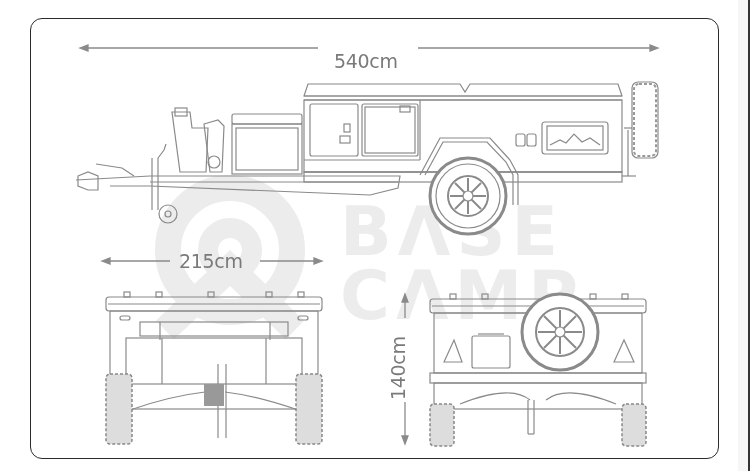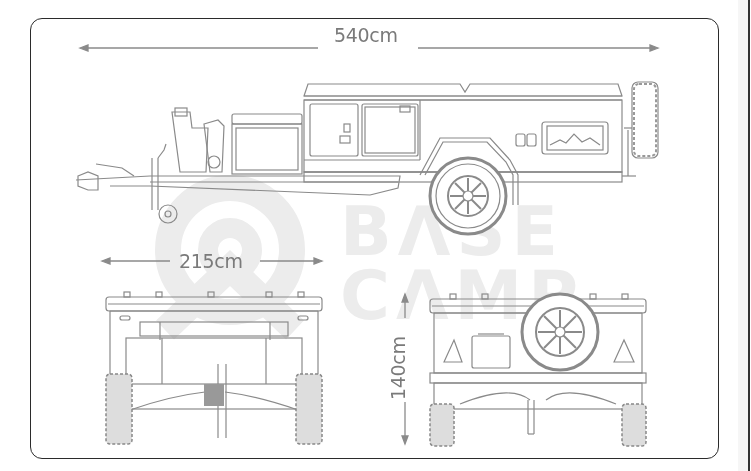--- a/index.html
+++ b/index.html
@@ -2,21 +2,21 @@
 <html><head>
 <meta charset="utf-8">
 <style>
   html, body { margin: 0; padding: 0; background: #ffffff; }
   body { width: 751px; height: 471px; position: relative; overflow: hidden; font-family: "DejaVu Sans", sans-serif; }
   .frame { position: absolute; left: 30px; top: 18px; width: 689px; height: 441px; border: 1.5px solid #2b2b2b; border-radius: 12px; background: #fff; box-sizing: border-box; }
   .edge-line { position: absolute; left: 748px; top: 0; width: 2px; height: 471px; background: #333; }
   .edge-strip { position: absolute; left: 738px; top: 0; width: 10px; height: 471px; background: #f6f6f6; }
   svg.art { position: absolute; left: 0; top: 0; }
   .dim-label { position: absolute; color: #7a7a7a; font-size: 19px; letter-spacing: -0.3px; font-family: "DejaVu Sans", sans-serif; line-height: 1; }
-  .dim-width { left: 334px; top: 26px; }
+  .dim-width { left: 334px; top: 52px; }
   .dim-rear { left: 179px; top: 252px; }
   .dim-height { left: 389px; top: 400px; transform-origin: 0 0; transform: rotate(-90deg); }
   .wm-text { position: absolute; color: #ececec; font-family: "DejaVu Sans", sans-serif; font-weight: bold; font-size: 68px; letter-spacing: 6px; line-height: 1; }
   .wm-1 { left: 340px; top: 198px; }
   .wm-2 { left: 340px; top: 262px; }
 </style>
 </head>
 <body>
 
 <div class="edge-strip"></div>

